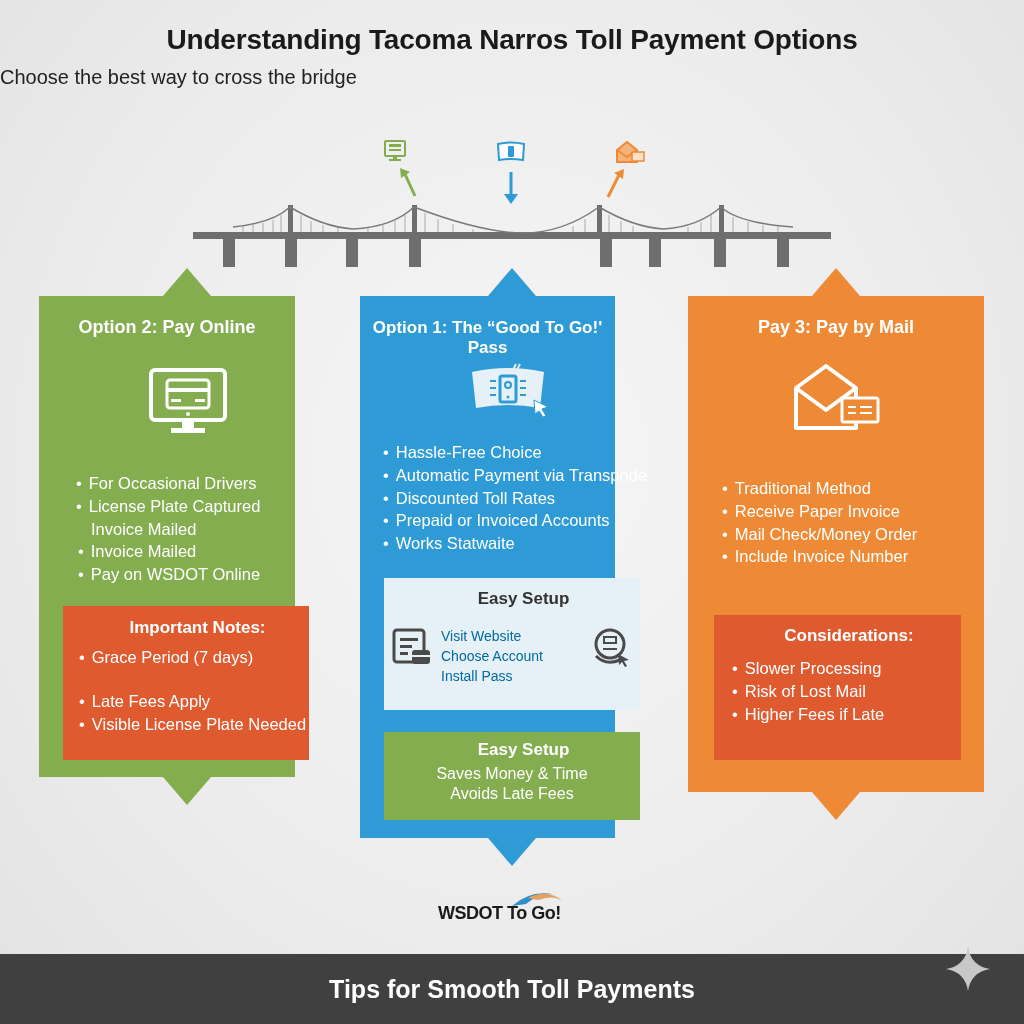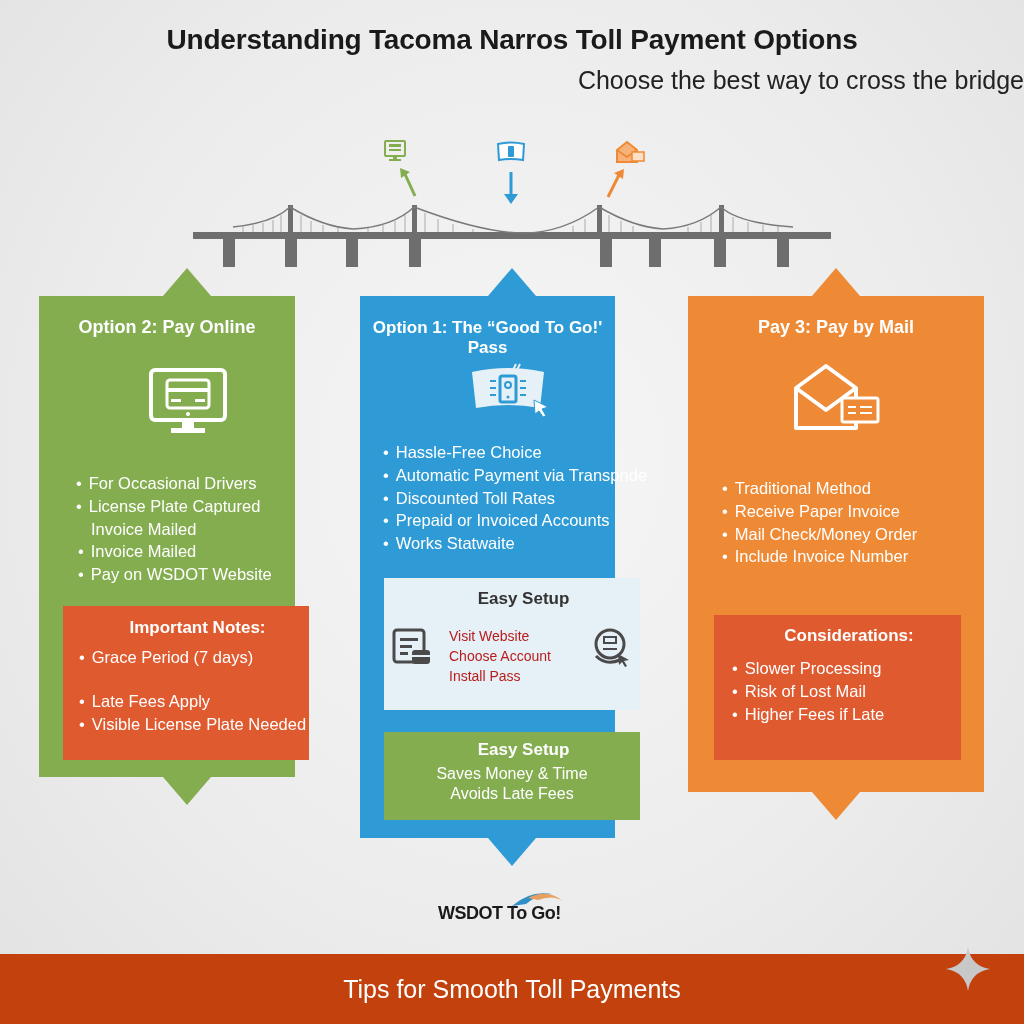--- a/index.html
+++ b/index.html
@@ -7,22 +7,22 @@
   body {
     background: radial-gradient(ellipse at 50% 45%, #f6f6f6 0%, #ececec 60%, #e2e2e2 100%);
     font-family: "Liberation Sans", "DejaVu Sans", sans-serif;
     position: relative;
   }
   .title {
     position: absolute; left: 0; top: 24px; width: 1024px; text-align: center;
     font-size: 28px; font-weight: bold; color: #1a1a1a; letter-spacing: -0.2px;
   }
   .subtitle {
-    position: absolute; left: 0; top: 66px; width: 1024px; text-align: right;
-    font-size: 25px; color: #222;
+    position: absolute; left: 0; top: 66px; width: 1024px; text-align: left;
+    font-size: 20px; color: #222;
   }
   .top-icon { position: absolute; }
   .bridge { position: absolute; left: 193px; top: 205px; }
 
   .panel { position: absolute; color: #fff; }
   .panel .ptr-up {
     position: absolute; top: -28px; width: 0; height: 0;
     border-left: 24px solid transparent; border-right: 24px solid transparent;
   }
   .panel .ptr-down {
@@ -41,22 +41,22 @@
   .green { background: #84ad50; }
   .blue { background: #2e9bd6; }
   .orange { background: #ee8a35; }
   .red { background: #e05a30; }
 
   .subbox { position: absolute; color: #fff; }
   .subbox-title { text-align: center; font-weight: bold; font-size: 17px; padding-left: 23px; }
 
   .footer {
     position: absolute; left: 0; top: 954px; width: 1024px; height: 70px;
-    background: #c2410c; color: #fff; text-align: center;
-    font-size: 25px; line-height: 70px;
+    background: #404040; color: #fff; text-align: center;
+    font-size: 25px; line-height: 70px; font-weight: bold;
   }
   .logo { position: absolute; left: 438px; top: 888px; }
 </style>
 </head>
 <body>
 
 <div class="title">Understanding Tacoma Narros Toll Payment Options</div>
 <div class="subtitle">Choose the best way to cross the bridge</div>
 
 <svg class="top-icon" style="left:383px;top:139px" width="24" height="24" viewBox="0 0 24 24">
@@ -158,21 +158,21 @@
       <rect x="46" y="31" width="10" height="3" fill="#fff"></rect>
     <circle cx="39" cy="46" r="2" fill="#fff"></circle>
     <rect x="33" y="52" width="12" height="8" fill="#fff"></rect>
     <rect x="22" y="60" width="34" height="5" fill="#fff"></rect>
   </svg>
   <ul class="bullets" style="left:37px;top:176px;">
     <li>For Occasional Drivers</li>
     <li>License Plate Captured</li>
     <li style="padding-left:15px;list-style:none;" class="nobullet">Invoice Mailed</li>
     <li style="padding-left:2px;">Invoice Mailed</li>
-    <li style="padding-left:2px;">Pay on WSDOT Website</li>
+    <li style="padding-left:2px;">Pay on WSDOT Online</li>
   </ul>
   <div class="subbox red" style="left:24px;top:310px;width:246px;height:154px;">
     <div class="subbox-title" style="margin-top:12px;">Important Notes:</div>
     <ul class="bullets" style="left:16px;top:40px;">
       <li>Grace Period (7 days)</li>
       <li style="margin-top:21px;">Late Fees Apply</li>
       <li>Visible License Plate Needed</li>
     </ul>
   </div>
 </div>
@@ -206,21 +206,21 @@
   <div class="subbox" style="left:24px;top:282px;width:256px;height:132px;background:#e6f0f7;color:#333;">
     <div class="subbox-title" style="margin-top:11px;color:#333;">Easy Setup</div>
     <svg style="position:absolute;left:8px;top:50px" width="40" height="40" viewBox="0 0 40 40">
       <rect x="2" y="2" width="30" height="32" rx="3" fill="none" stroke="#4a4a4a" stroke-width="3"></rect>
       <rect x="8" y="10" width="18" height="3" fill="#4a4a4a"></rect>
         <rect x="8" y="17" width="12" height="3" fill="#4a4a4a"></rect>
         <rect x="8" y="24" width="8" height="3" fill="#4a4a4a"></rect>
       <rect x="20" y="22" width="18" height="14" rx="3" fill="#4a4a4a"></rect>
         <rect x="20" y="27" width="18" height="2" fill="#e6f0f7"></rect>
     </svg>
-    <div style="position:absolute;left:57px;top:48px;font-size:14px;line-height:20px;color:#b91c1c;margin-left:8px;">
+    <div style="position:absolute;left:57px;top:48px;font-size:14px;line-height:20px;color:#0369a1;">
       <div>Visit Website</div>
       <div>Choose Account</div>
       <div>Install Pass</div>
     </div>
     <svg style="position:absolute;left:208px;top:48px" width="40" height="42" viewBox="0 0 40 42">
       <circle cx="18" cy="18" r="14" fill="none" stroke="#4a4a4a" stroke-width="3"></circle>
       <rect x="12" y="11" width="12" height="6" fill="none" stroke="#4a4a4a" stroke-width="2"></rect>
       <line x1="11" y1="23" x2="25" y2="23" stroke="#4a4a4a" stroke-width="2"></line>
       <path d="M4 30 Q14 40 28 34" fill="none" stroke="#4a4a4a" stroke-width="3"></path>
       <path d="M26 28 L37 34 L32 35 L35 40 L33 41 L30 36 L27 39 Z" fill="#4a4a4a"></path>

